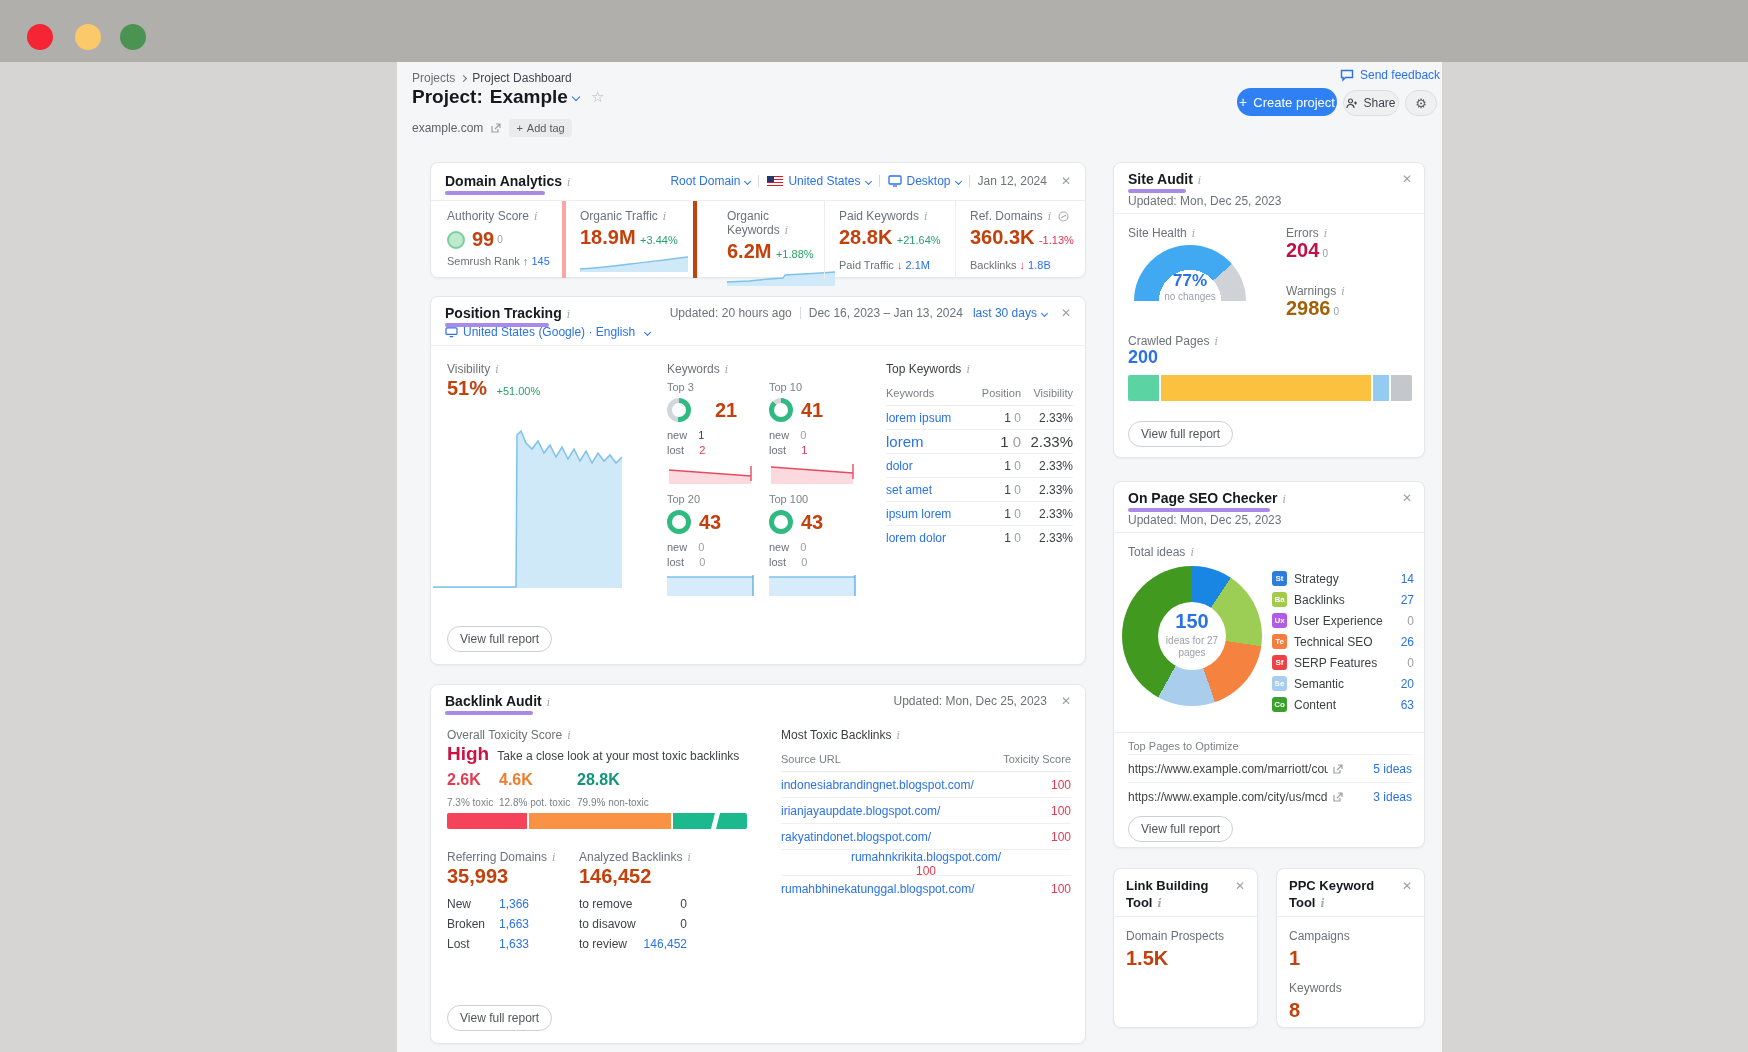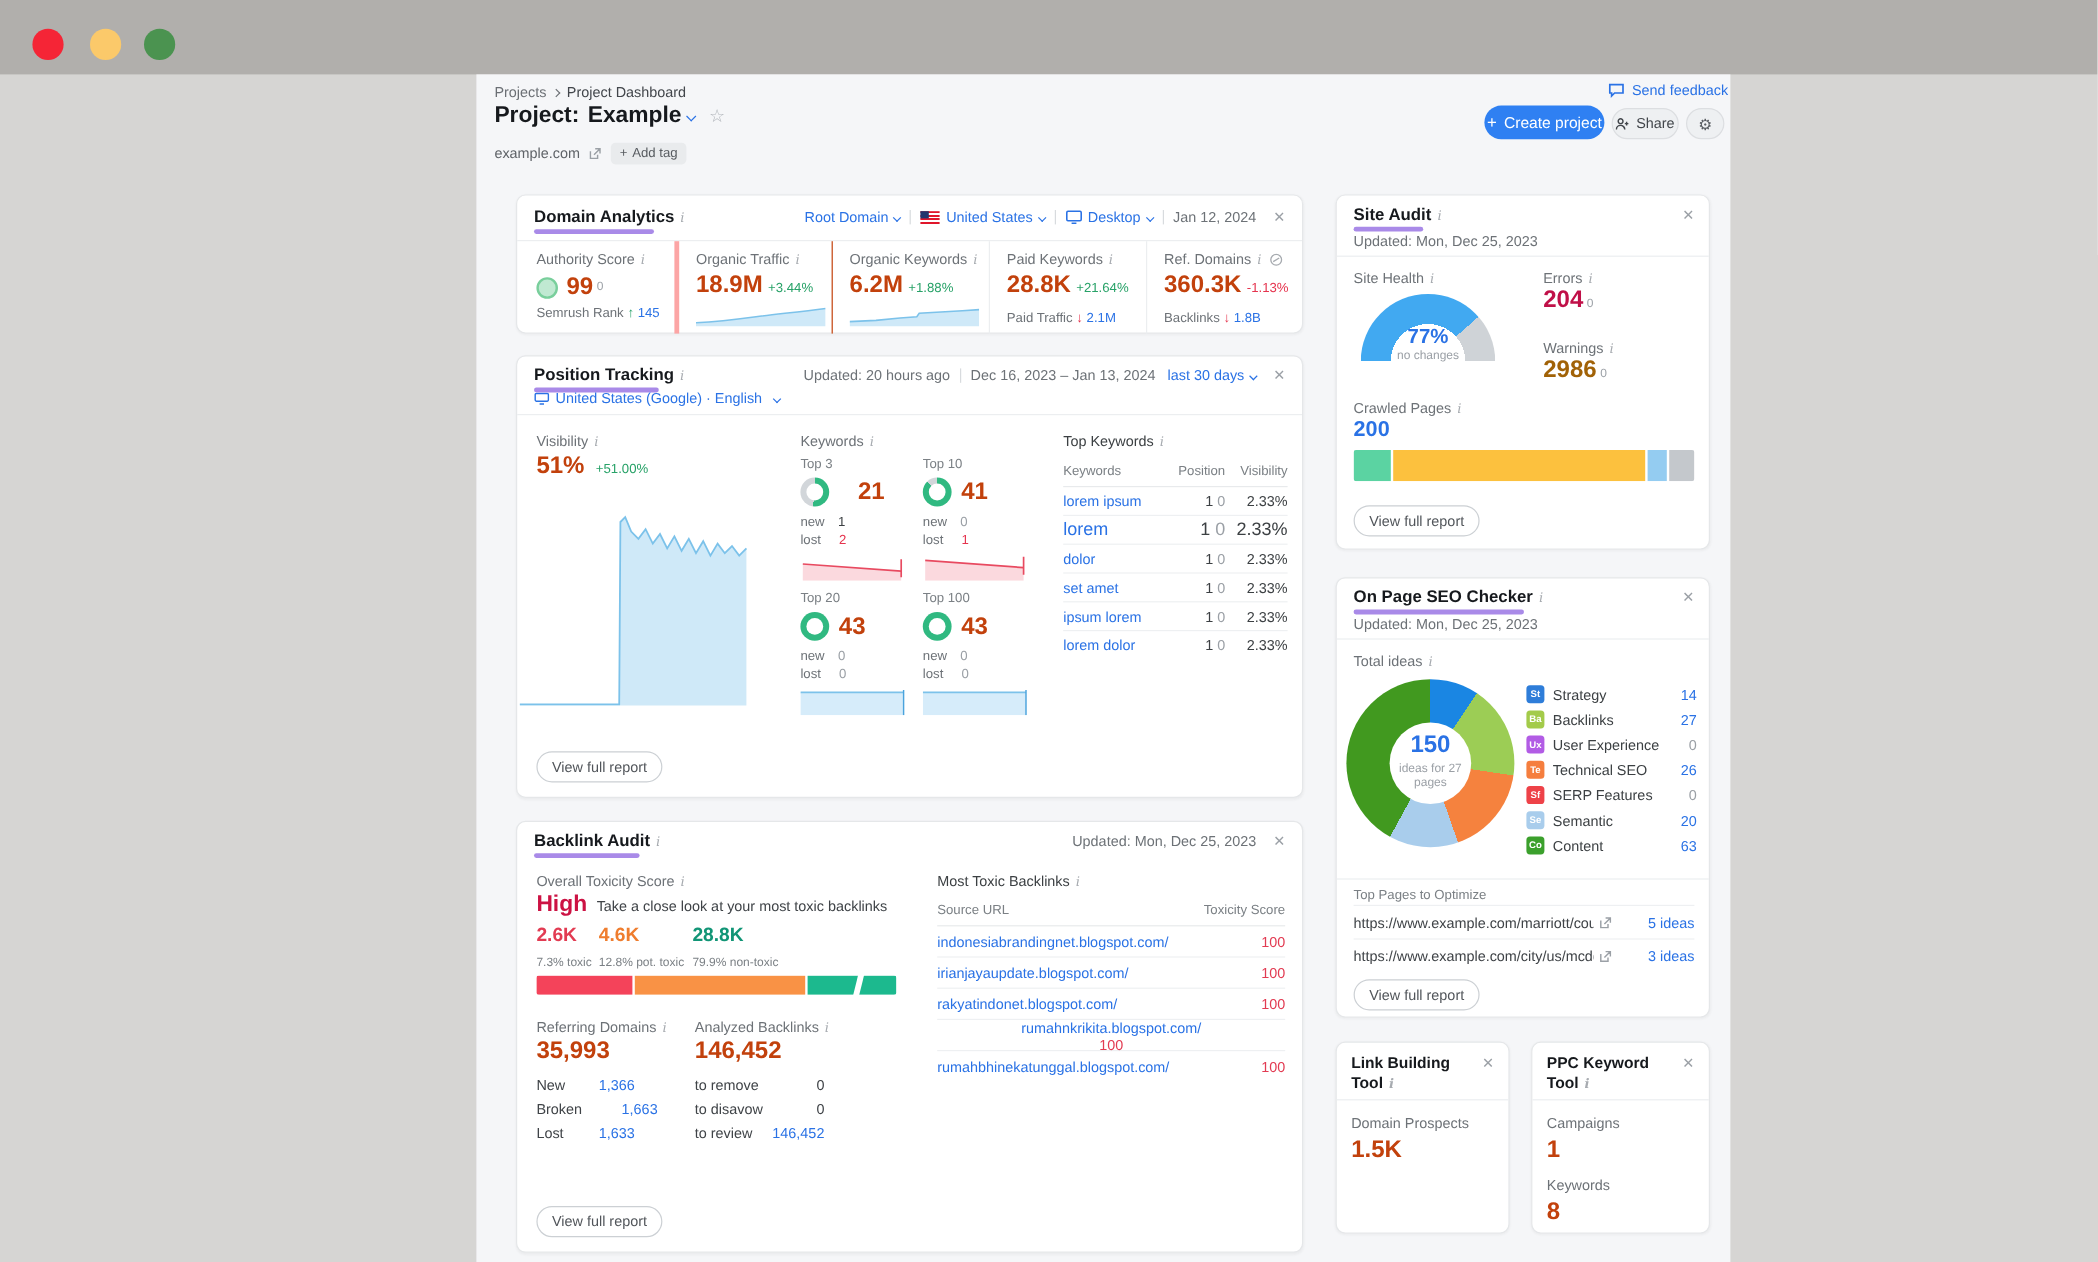--- a/index.html
+++ b/index.html
@@ -170,21 +170,21 @@
 
       <div style="width:131px; padding:8px 0 0 14px; border-left:4px solid #fca5a5;">
         <div class="lbl"><span>Organic Traffic</span><span class="inf">i</span></div>
         <div style="margin-top:3px;"><span class="big">18.9M</span> <span class="pos-chg">+3.44%</span></div>
         <svg width="108" height="20" viewBox="0 0 108 20" style="margin-top:3px;">
           <path d="M0,17 C20,16 35,14 50,12 S85,8 108,5 L108,20 L0,20 Z" fill="#cfe9f8"></path>
           <path d="M0,17 C20,16 35,14 50,12 S85,8 108,5" fill="none" stroke="#7cc2ea" stroke-width="1.3"></path>
         </svg>
       </div>
 
-      <div style="width:131px; padding:8px 0 0 14px; border-left:1px solid #c2410c;">
+      <div style="width:131px; padding:8px 0 0 30px; border-left:4px solid #c2410c;">
         <div class="lbl"><span>Organic Keywords</span><span class="inf">i</span></div>
         <div style="margin-top:3px;"><span class="big">6.2M</span> <span class="pos-chg">+1.88%</span></div>
         <svg width="108" height="20" viewBox="0 0 108 20" style="margin-top:3px;">
           <path d="M0,16 L22,15 L42,13 L56,12 L58,9 L76,8 L94,7 L108,6 L108,20 L0,20 Z" fill="#cfe9f8"></path>
           <path d="M0,16 L22,15 L42,13 L56,12 L58,9 L76,8 L94,7 L108,6" fill="none" stroke="#7cc2ea" stroke-width="1.3"></path>
         </svg>
       </div>
 
       <div style="width:131px; padding:8px 0 0 14px; border-left:1px solid #eceef0;">
         <div class="lbl"><span>Paid Keywords</span><span class="inf">i</span></div>
@@ -390,21 +390,21 @@
 
     <div class="abs" style="left:16px; top:162px;">
       <span class="lbl">Referring Domains</span><span class="inf">i</span>
     </div>
     <div class="abs big" style="left:16px; top:180px;">35,993</div>
     <div class="abs" style="left:16px; top:212px; width:120px; font-size:12px;">
       <div style="display:flex; height:20px;">
           <span style="width:52px; color:#3f4347;">New</span>
           <span class="link">1,366</span>
         </div>
-      <div style="display:flex; height:20px;gap:19px;">
+      <div style="display:flex; height:20px;">
           <span style="width:52px; color:#3f4347;">Broken</span>
           <span class="link">1,663</span>
         </div>
       <div style="display:flex; height:20px;">
           <span style="width:52px; color:#3f4347;">Lost</span>
           <span class="link">1,633</span>
         </div>
     </div>
 
     <div class="abs" style="left:148px; top:162px;">

